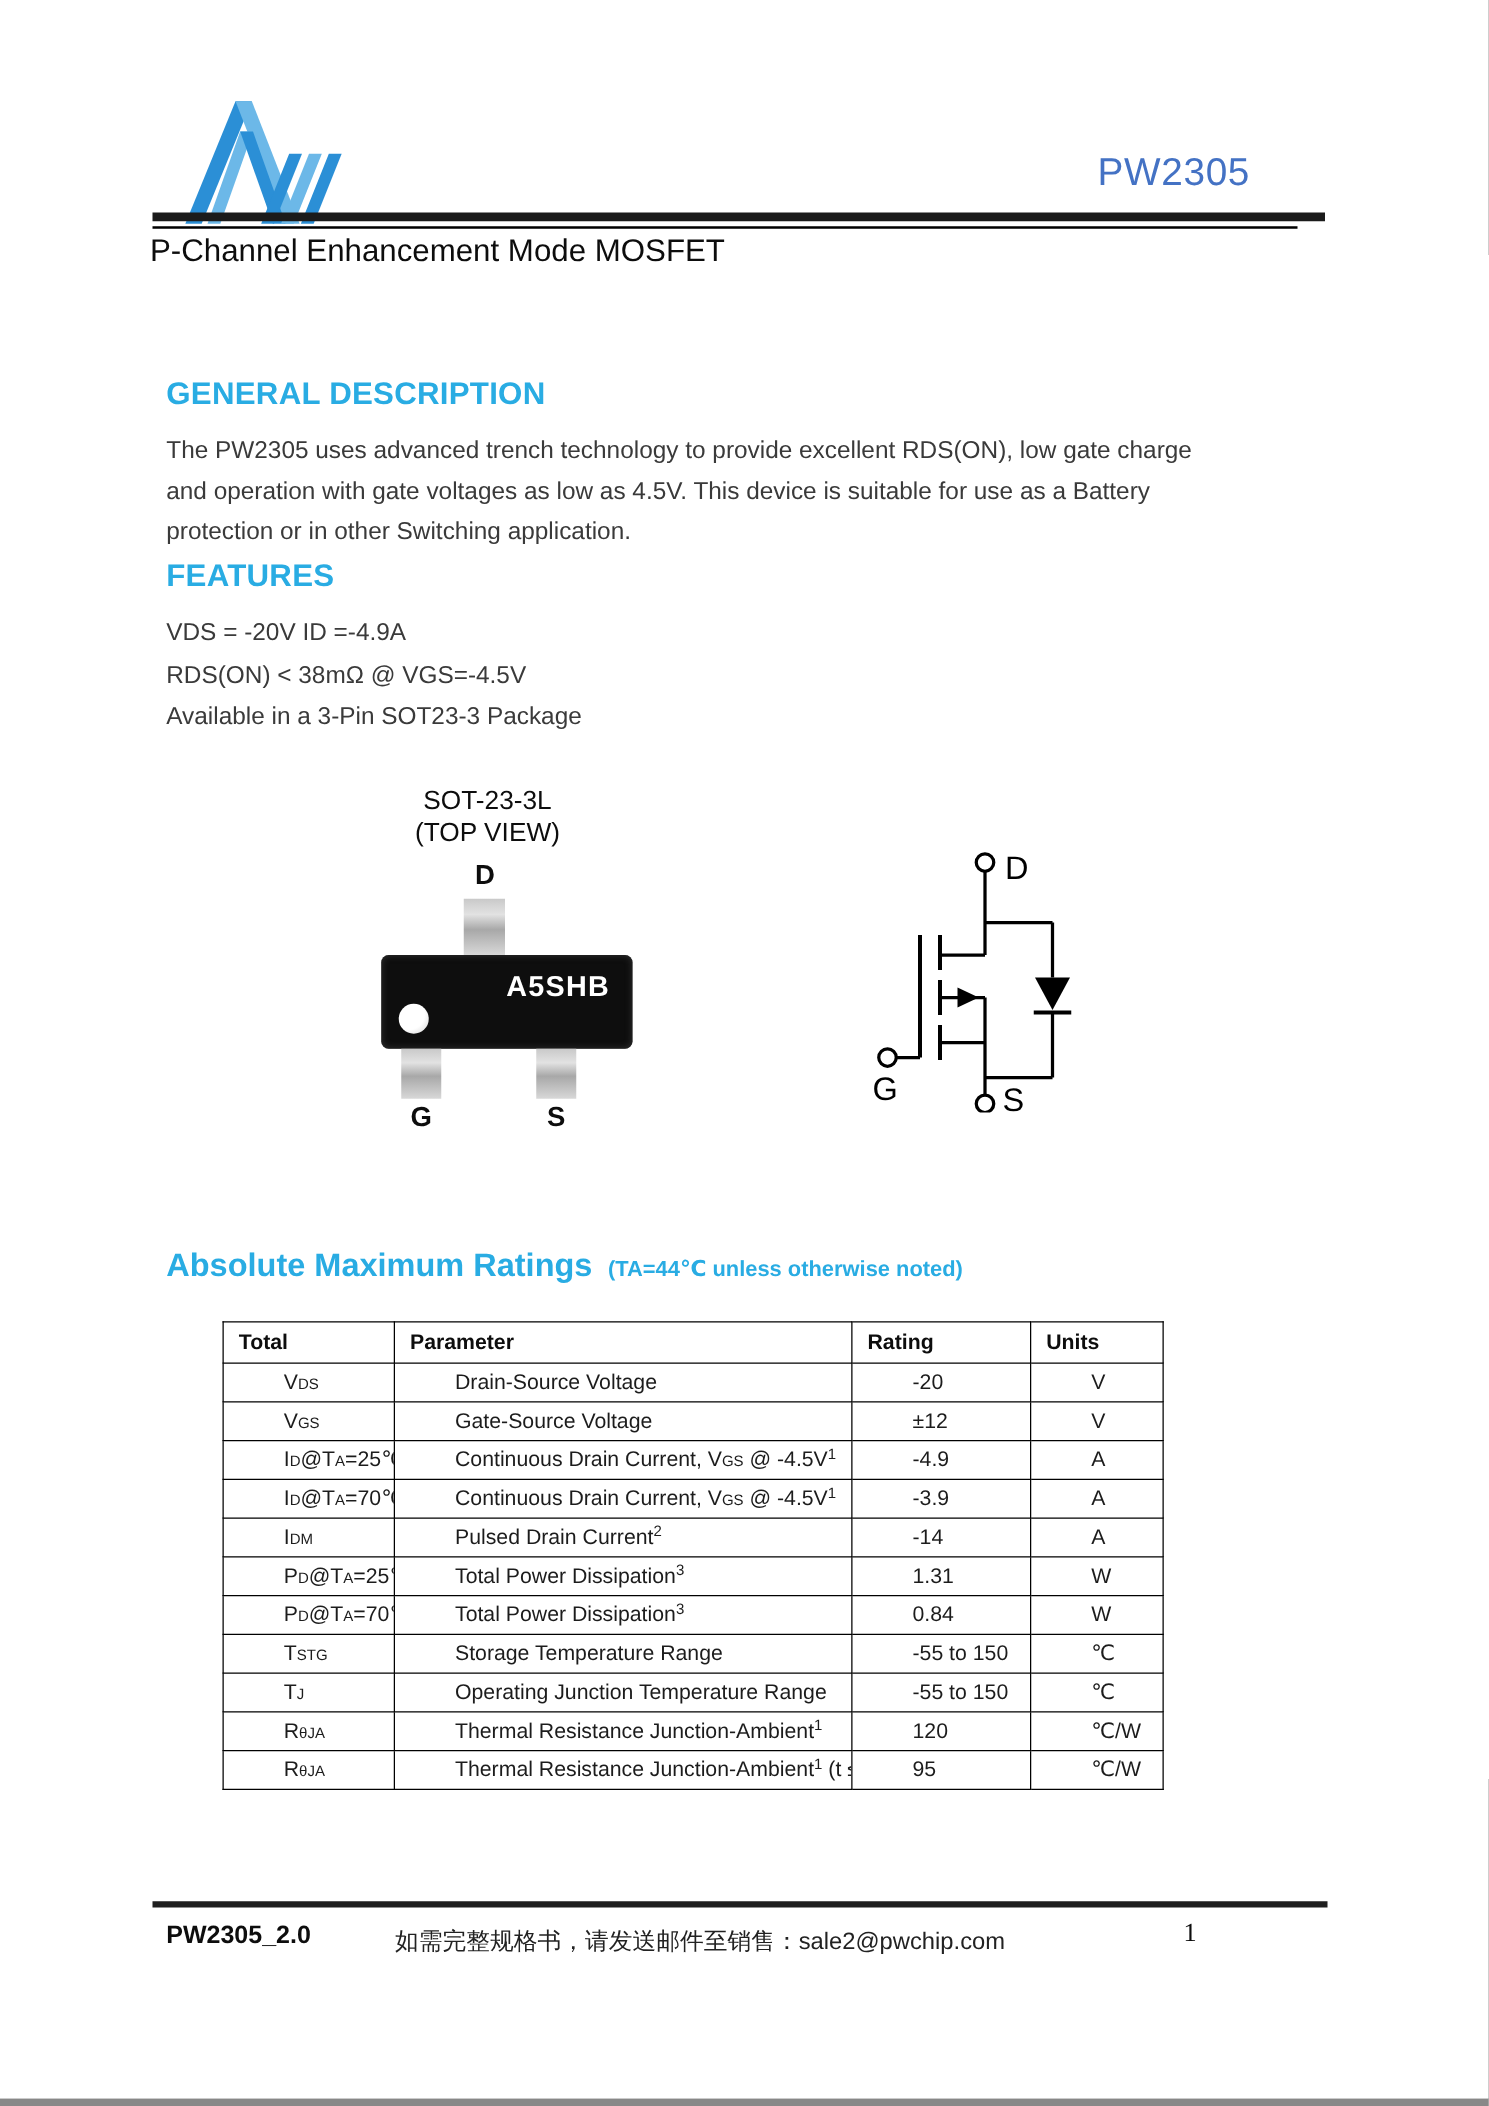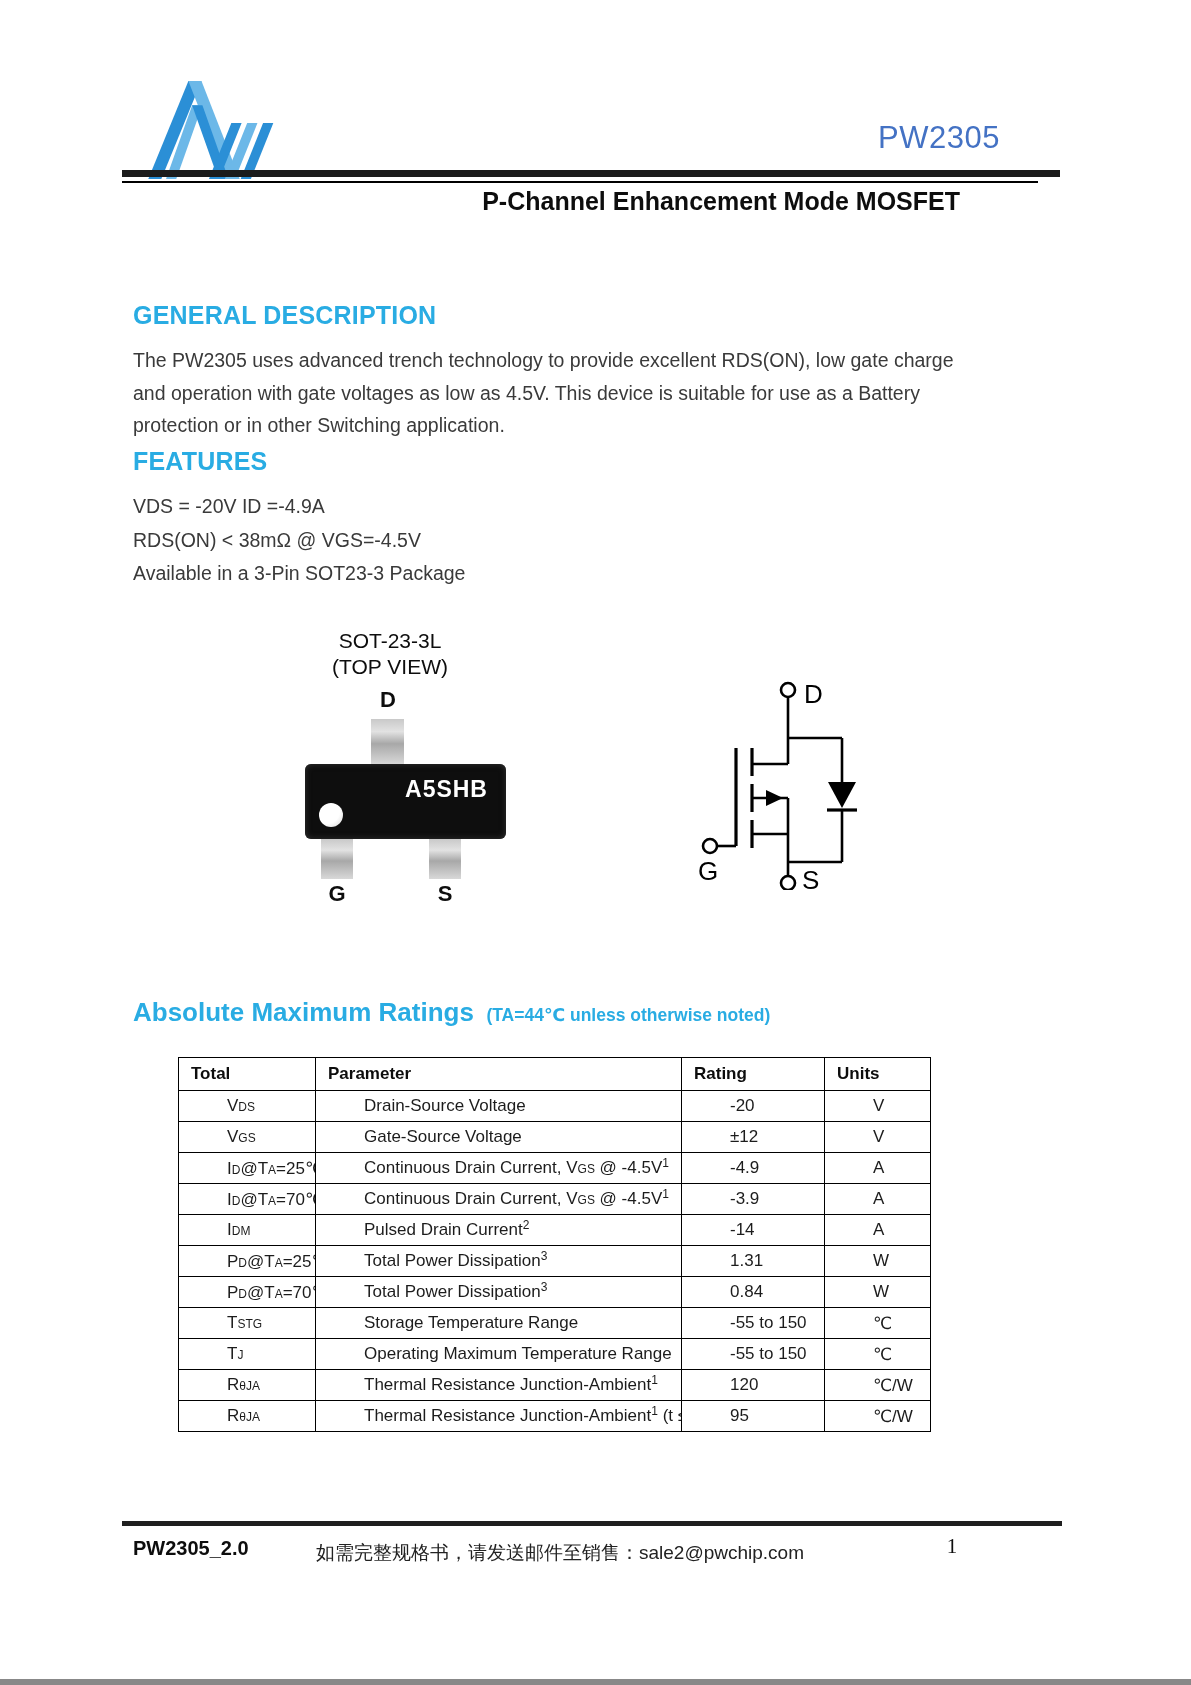--- a/index.html
+++ b/index.html
@@ -17,22 +17,22 @@
     font-family:"Liberation Sans","DejaVu Sans",sans-serif;color:var(--ink);
   }
   .abs{position:absolute;}
 
   
   .logo{left:138px;top:78px;width:140px;height:104px;}
   .product-code{left:560px;top:120px;width:440px;text-align:right;
     font-size:31px;color:var(--header-blue);letter-spacing:.5px;}
   .rule-thick{left:122px;top:170px;width:938px;height:7px;background:#1b1b1b;}
   .rule-thin{left:122px;top:181px;width:916px;height:2px;background:#000;}
-  .doc-title{left:120px;top:187px;width:840px;text-align:right;
-    font-size:25px;font-weight:bold;color:#0d0d0d;}
+  .doc-title{left:120px;top:187px;width:840px;text-align:left;
+    font-size:25px;font-weight:normal;color:#0d0d0d;}
 
   
   .sec-heading{font-size:25px;font-weight:bold;color:var(--accent);letter-spacing:.2px;}
   .gd-heading{left:133px;top:301px;}
   .gd-body{left:133px;top:344px;width:838px;font-size:19.5px;line-height:32.5px;color:var(--body-ink);}
   .ft-heading{left:133px;top:447px;}
   .ft-list{left:133px;top:490px;width:700px;font-size:19.5px;line-height:33.5px;color:var(--body-ink);}
 
   
   .pkg-title{left:285px;top:629px;width:210px;text-align:center;font-size:21px;color:#0d0d0d;}
@@ -209,21 +209,21 @@
           <td>W</td>
         </tr>
         <tr>
           <td><span>T</span><span class="tsub">STG</span></td>
           <td><span>Storage Temperature Range</span></td>
           <td>-55 to 150</td>
           <td>℃</td>
         </tr>
         <tr>
           <td><span>T</span><span class="tsub">J</span></td>
-          <td><span>Operating Maximum Temperature Range</span></td>
+          <td><span>Operating Junction Temperature Range</span></td>
           <td>-55 to 150</td>
           <td>℃</td>
         </tr>
         <tr>
           <td><span>R</span><span class="tsub">θJA</span></td>
           <td><span>Thermal Resistance Junction-Ambient</span><span class="tsup">1</span></td>
           <td>120</td>
           <td>℃/W</td>
         </tr>
         <tr>

